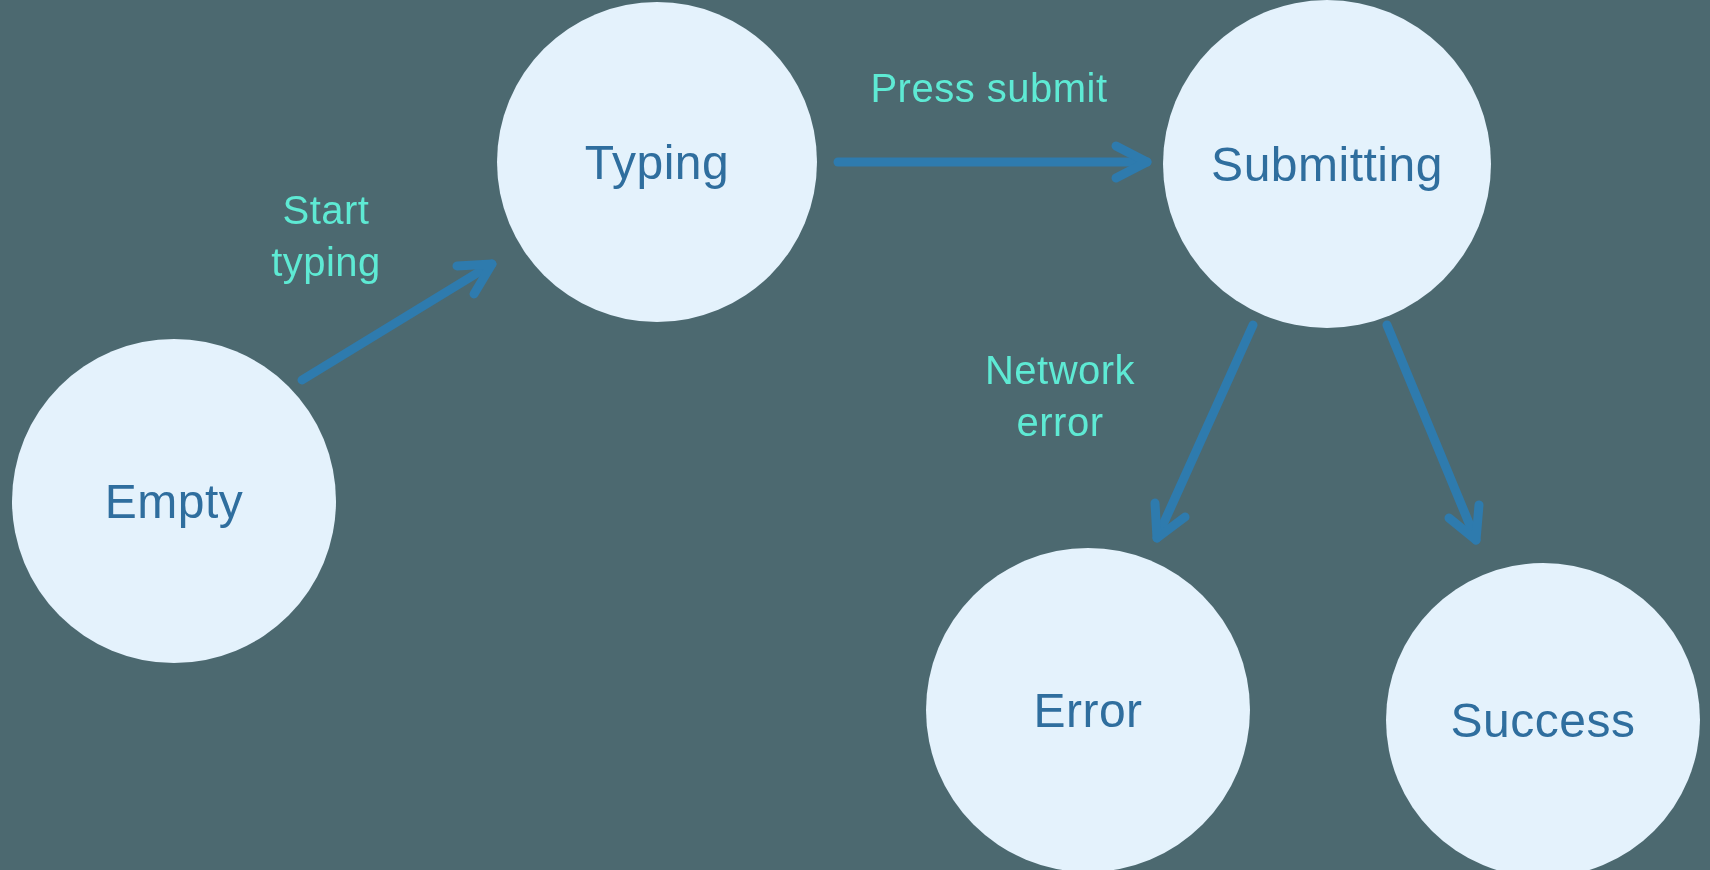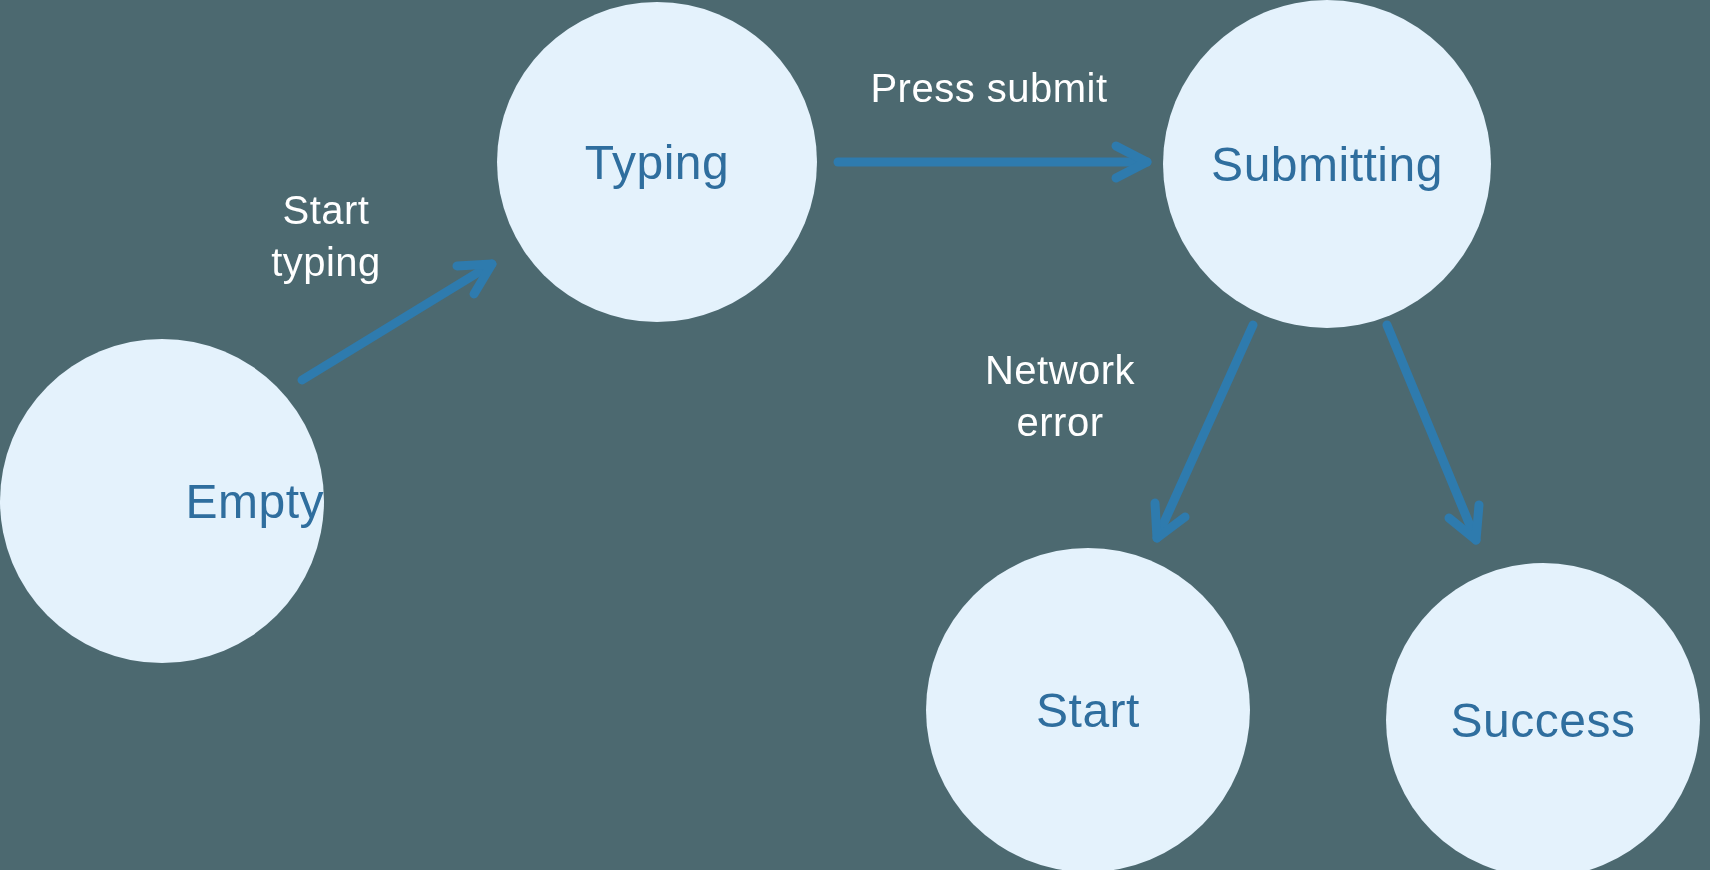--- a/index.html
+++ b/index.html
@@ -38,28 +38,28 @@
     justify-content: center;
   }
   .node-label {
     color: #2F6E9E;
     font-size: 48px;
     letter-spacing: 0.5px;
     white-space: nowrap;
   }
   .edge-label {
     position: absolute;
-    color: #ffffff;
+    color: #5eead4;
     font-size: 40px;
     line-height: 52px;
     text-align: center;
     letter-spacing: 0.5px;
   }
   
-  .node-empty      { left: 0px;    top: 339px; width: 324px; height: 324px; justify-content: flex-end; }
+  .node-empty      { left: 12px;    top: 339px; width: 324px; height: 324px; }
   .node-typing     { left: 497px;  top: 2px;   width: 320px; height: 320px; }
   .node-submitting { left: 1163px; top: 0px;   width: 328px; height: 328px; }
   .node-error      { left: 926px;  top: 548px; width: 324px; height: 324px; }
   .node-success    { left: 1386px; top: 563px; width: 314px; height: 314px; text-align: center; }
   
   .label-start-typing    { left: 226px;  top: 184px; width: 200px; }
   .label-press-submit    { left: 829px;  top: 62px;  width: 320px; white-space: nowrap; }
   .label-network-error   { left: 960px;  top: 344px; width: 200px; }
   .label-network-success { left: 1448px; top: 344px; width: 200px; }
 </style>
@@ -93,21 +93,21 @@
 
   <div class="node node-typing">
     <span class="node-label">Typing</span>
   </div>
 
   <div class="node node-submitting">
     <span class="node-label">Submitting</span>
   </div>
 
   <div class="node node-error">
-    <span class="node-label">Start</span>
+    <span class="node-label">Error</span>
   </div>
 
   <div class="node node-success">
     <span class="node-label">Success</span>
   </div>
 
   <div class="edge-label label-start-typing">Start typing</div>
 
   <div class="edge-label label-press-submit">Press submit</div>
 

